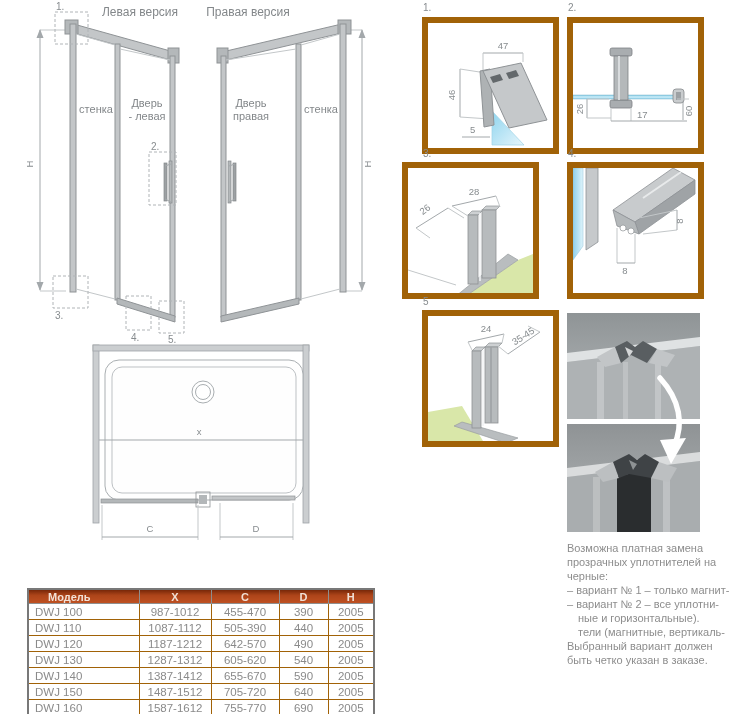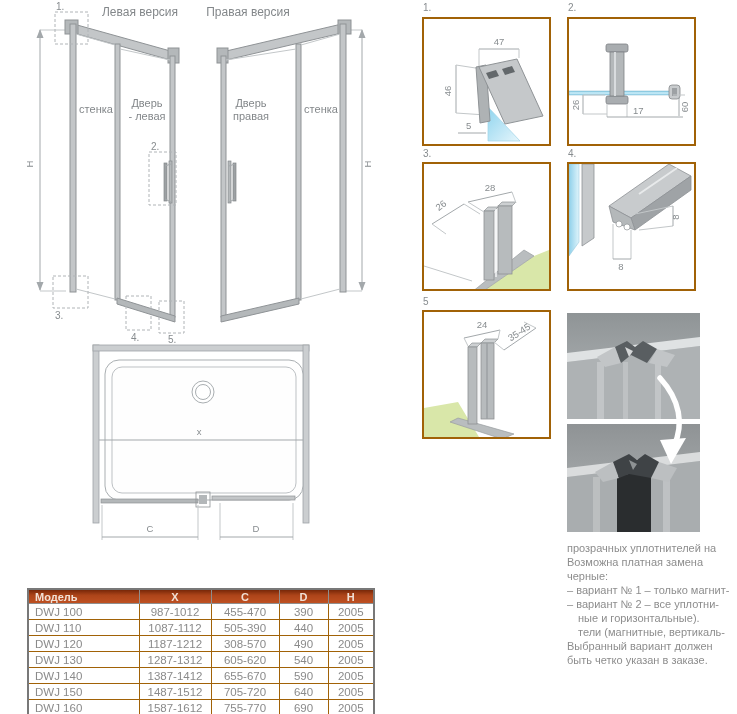--- a/index.html
+++ b/index.html
@@ -11,33 +11,33 @@
   svg text{font-family:"Liberation Sans", sans-serif;}
   .dim-t{font-size:9.5px;fill:#878c8f;}
   .mark-t{font-size:10px;fill:#878c8f;}
   .panel-t{font-size:11px;fill:#83878a;}
   .title-t{font-size:12px;fill:#83878a;}
   .ln{stroke:#a3a8ab;stroke-width:1;fill:none;}
   .lnl{stroke:#c3c7c9;stroke-width:1;fill:none;}
   .pro{fill:#c3c6c8;stroke:#8f9396;stroke-width:1;}
   .pro2{fill:#b4b8ba;stroke:#8f9396;stroke-width:1;}
   .dash{fill:none;stroke:#b0b4b7;stroke-width:1;stroke-dasharray:3 2;}
-  .dbox{position:absolute;width:125px;height:125px;border:2px solid #a16207;background:#fff;}
+  .dbox{position:absolute;width:125px;height:125px;border:6px solid #a16207;background:#fff;}
   .dlabel{position:absolute;font-size:10px;color:#878c8f;}
   .photo{position:absolute;width:133px;overflow:hidden;}
   .note{position:absolute;left:567px;top:541px;width:170px;font-size:11px;
         line-height:14px;color:#8d8d8d;}
   .note .indent{padding-left:11px;}
   table.spec{position:absolute;left:27px;top:588px;border-collapse:collapse;
      table-layout:fixed;width:346px;font-size:11.5px;color:#8a8a8a;}
   table.spec th{
      background:linear-gradient(180deg,#772708 0%,#ac4419 40%,#bf5122 100%);
      color:#f2e1d6;font-size:11px;font-weight:bold;height:13px;
      border:1px solid #8f8f8f;padding:0 0 0 0;text-align:center;}
-  table.spec th.first{text-align:left;padding-left:6px;}
+  table.spec th.first{text-align:left;padding-left:19px;}
   table.spec td{border:1px solid #a16207;height:15px;text-align:center;padding:0;}
   table.spec td.first{text-align:left;padding-left:6px;}
   table.spec{border:2px solid #787878;}
 </style>
 </head>
 <body>
 
 <svg class="abs" style="left:0;top:0" width="400" height="345" viewBox="0 0 400 345">
 
   <text class="title-t" x="140" y="16" text-anchor="middle">Левая версия</text>
@@ -218,21 +218,21 @@
     <line class="ln" x1="38" y1="98" x2="114" y2="98"></line>
     <text class="dim-t" x="64" y="95">17</text>
     <line class="ln" x1="110" y1="78" x2="110" y2="97"></line>
     <line class="lnl" x1="104" y1="76" x2="116" y2="76"></line>
     <text class="dim-t" transform="translate(119,88) rotate(-90)" text-anchor="middle">60</text>
   </g>
 </svg>
 </div>
 
 <div class="dlabel" style="left:423px;top:148px">3.</div>
-<div class="dbox" style="left:422px;top:162px">
+<div class="dbox" style="left:402px;top:162px">
 <svg width="125" height="125" viewBox="0 0 125 125">
   <polygon points="58,128 110,92 125,86 125,128" fill="#d9e7a9"></polygon>
   <line class="lnl" x1="0" y1="102" x2="48" y2="117"></line>
   <polygon points="48,128 100,86 110,92 58,128" fill="#b9bdbf" stroke="#9a9ea1" stroke-width="0.7"></polygon>
   <g>
     <polygon points="60,47 70,47 74,43 64,43" fill="#cdd0d2" stroke="#8e9295" stroke-width="0.7"></polygon>
     <rect x="60" y="47" width="10" height="69" fill="#b7bbbd" stroke="#8e9295" stroke-width="0.8"></rect>
     <polygon points="74,42 88,42 92,38 78,38" fill="#cdd0d2" stroke="#8e9295" stroke-width="0.7"></polygon>
     <rect x="74" y="42" width="14" height="68" fill="#b7bbbd" stroke="#8e9295" stroke-width="0.8"></rect>
     <line x1="72" y1="45" x2="72" y2="113" stroke="#f2f3f4" stroke-width="1.5"></line>
@@ -353,22 +353,22 @@
   </g>
 </svg>
 </div>
 
 <svg class="abs" style="left:640px;top:372px" width="70" height="100" viewBox="0 0 70 100">
   <path d="M20,6 C40,28 44,52 34,74" stroke="#ffffff" stroke-width="5.5" fill="none" stroke-linecap="round"></path>
   <polygon points="20,68 46,66 31,92" fill="#ffffff"></polygon>
 </svg>
 
 <div class="note">
+  <div>Возможна платная замена</div>
   <div>прозрачных уплотнителей на</div>
-  <div>Возможна платная замена</div>
   <div>черные:</div>
   <div>– вариант № 1 – только магнит-</div>
   <div>– вариант № 2 – все уплотни-</div>
   <div class="indent">ные и горизонтальные).</div>
   <div class="indent">тели (магнитные, вертикаль-</div>
   <div>Выбранный вариант должен</div>
   <div>быть четко указан в заказе.</div>
 </div>
 
 <table class="spec">
@@ -399,21 +399,21 @@
     <tr>
       <td class="first">DWJ 110</td>
       <td>1087-1112</td>
       <td>505-390</td>
       <td>440</td>
       <td>2005</td>
     </tr>
     <tr>
       <td class="first">DWJ 120</td>
       <td>1187-1212</td>
-      <td>308-570</td>
+      <td>642-570</td>
       <td>490</td>
       <td>2005</td>
     </tr>
     <tr>
       <td class="first">DWJ 130</td>
       <td>1287-1312</td>
       <td>605-620</td>
       <td>540</td>
       <td>2005</td>
     </tr>

